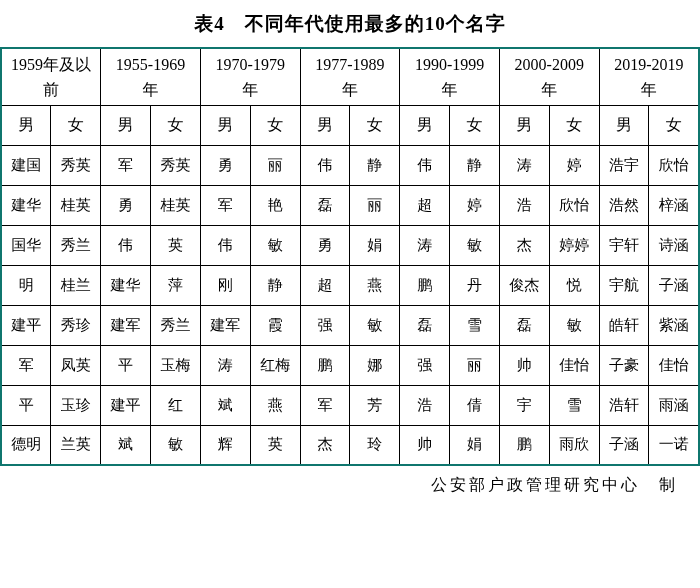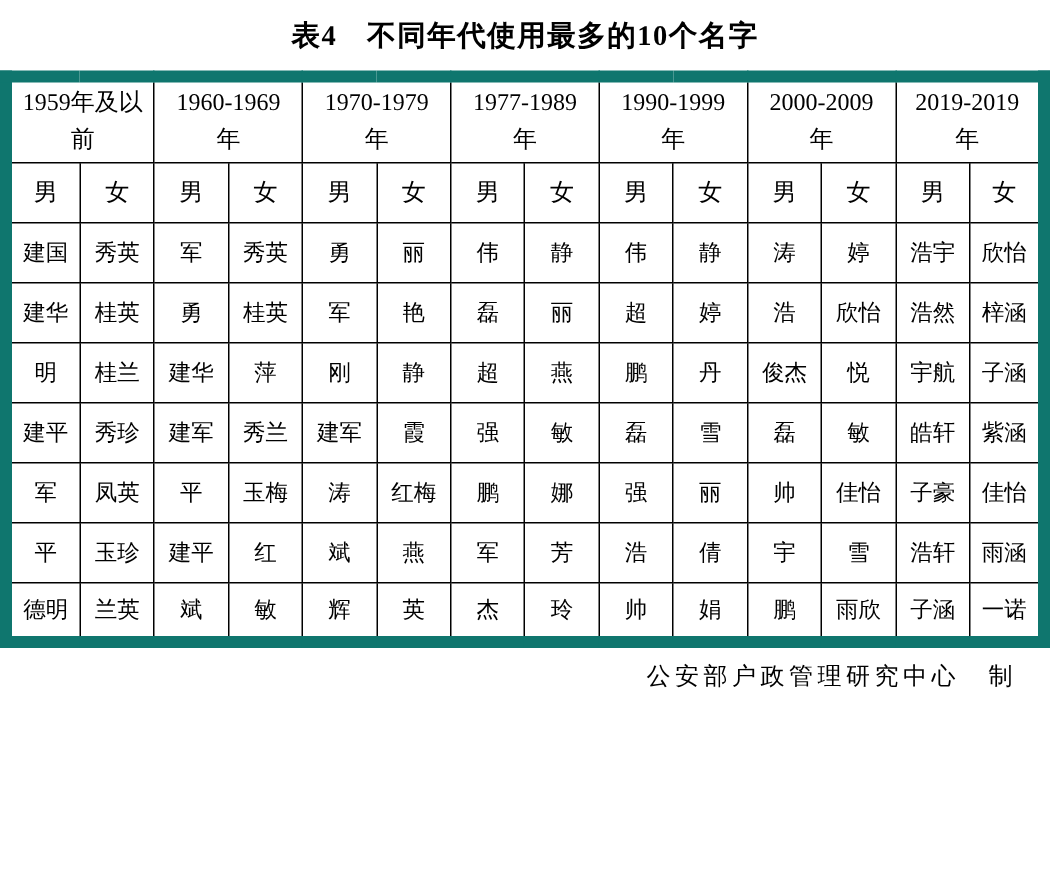--- a/index.html
+++ b/index.html
@@ -20,21 +20,21 @@
     justify-content: center;
     font-size: 19px;
     font-weight: bold;
     letter-spacing: 1px;
     white-space: pre;
   }
   table.names {
     width: 700px;
     table-layout: fixed;
     border-collapse: collapse;
-    border: 8px solid #0f766e;
+    border: 2px solid #0f766e;
   }
   table.names th, table.names td {
     border: 1px solid #000000;
     padding: 0;
     text-align: center;
     vertical-align: middle;
     font-weight: normal;
     font-size: 15px;
     overflow: hidden;
   }
@@ -59,21 +59,21 @@
 <body>
 
 <div class="page">
   <div class="title">表4　不同年代使用最多的10个名字</div>
 
   <table class="names">
     <thead>
       <tr class="decade-row">
           <th colspan="2">1959年及以
 前</th>
-          <th colspan="2">1960-1969
+          <th colspan="2">1955-1969
 年</th>
           <th colspan="2">1970-1979
 年</th>
           <th colspan="2">1977-1989
 年</th>
           <th colspan="2">1990-1999
 年</th>
           <th colspan="2">2000-2009
 年</th>
           <th colspan="2">2019-2019
@@ -121,20 +121,36 @@
           <td>军</td>
           <td>艳</td>
           <td>磊</td>
           <td>丽</td>
           <td>超</td>
           <td>婷</td>
           <td>浩</td>
           <td>欣怡</td>
           <td>浩然</td>
           <td>梓涵</td>
+        </tr>
+        <tr class="data-row">
+          <td>国华</td>
+          <td>秀兰</td>
+          <td>伟</td>
+          <td>英</td>
+          <td>伟</td>
+          <td>敏</td>
+          <td>勇</td>
+          <td>娟</td>
+          <td>涛</td>
+          <td>敏</td>
+          <td>杰</td>
+          <td>婷婷</td>
+          <td>宇轩</td>
+          <td>诗涵</td>
         </tr>
         <tr class="data-row">
           <td>明</td>
           <td>桂兰</td>
           <td>建华</td>
           <td>萍</td>
           <td>刚</td>
           <td>静</td>
           <td>超</td>
           <td>燕</td>

